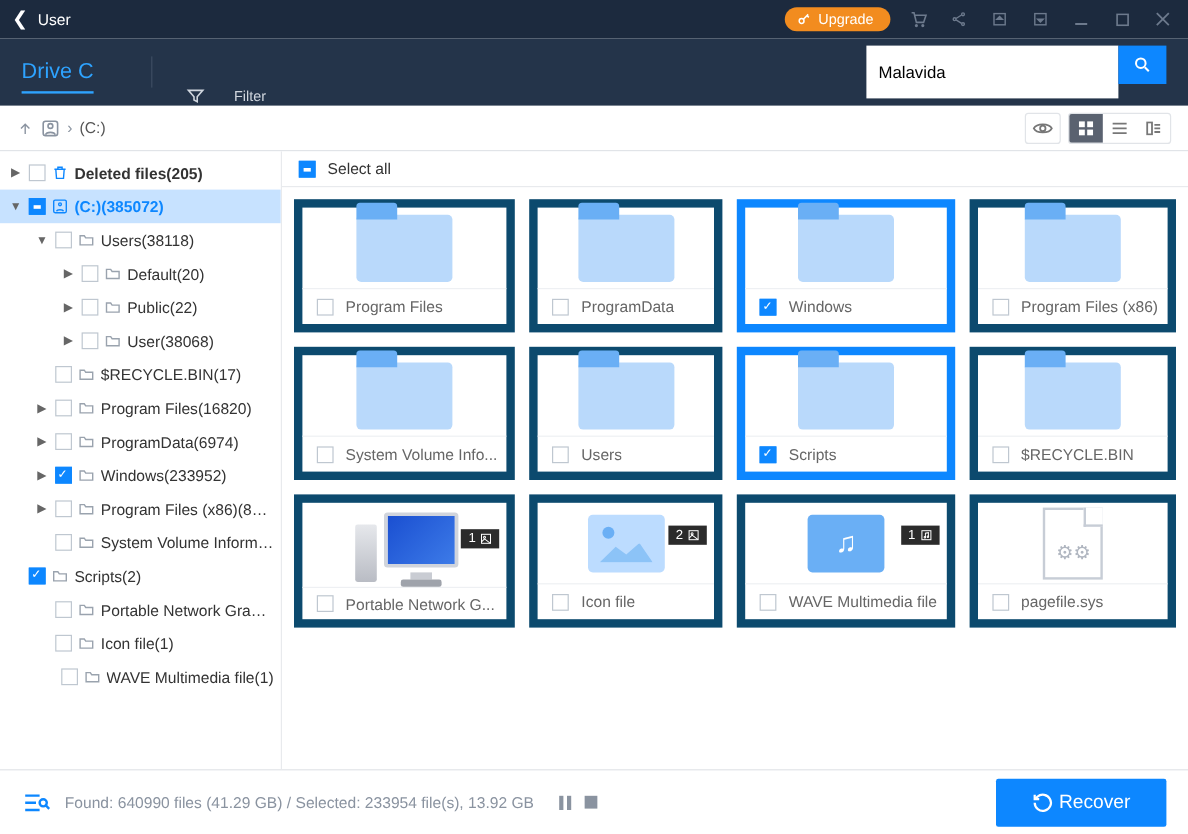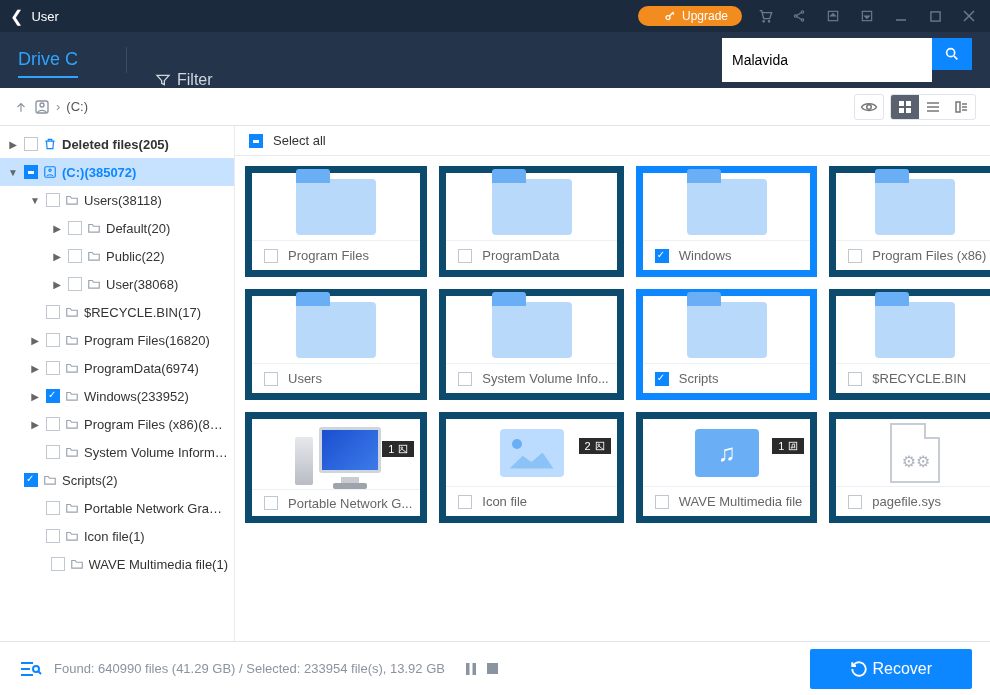--- a/index.html
+++ b/index.html
@@ -3,28 +3,28 @@
 <meta charset="utf-8">
 <style>
 * { box-sizing: border-box; margin: 0; padding: 0; }
 body { font-family: -apple-system, "Segoe UI", Arial, sans-serif; font-size: 13px; color: #333; background: #fff; width: 990px; height: 695px; overflow: hidden; display: flex; flex-direction: column; }
 
 
 .titlebar { background: #1c2a3e; height: 32px; display: flex; align-items: center; padding: 0 10px; color: #fff; }
 .back-btn { display: flex; align-items: center; gap: 8px; cursor: pointer; }
 .back-btn .chev { font-size: 16px; }
 .titlebar-right { margin-left: auto; display: flex; align-items: center; gap: 12px; }
-.upgrade-btn { background: #f28c1f; color: #fff; border-radius: 12px; padding: 3px 14px 3px 26px; display: flex; align-items: center; gap: 6px; font-size: 12px; cursor: pointer; }
+.upgrade-btn { background: #f28c1f; color: #fff; border-radius: 12px; padding: 3px 14px 3px 10px; display: flex; align-items: center; gap: 6px; font-size: 12px; cursor: pointer; }
 .win-icon { color: #6d7a8d; width: 22px; height: 22px; display: flex; align-items: center; justify-content: center; cursor: pointer; }
 
 
 .header { background: #24344a; height: 56px; display: flex; align-items: center; padding: 0 18px; color: #fff; }
 .drive-label { color: #2ea3ff; font-size: 18px; border-bottom: 2px solid #2ea3ff; padding-bottom: 6px; margin-top: 6px; }
 .vdiv { width: 1px; height: 26px; background: #3d4d63; margin: 0 28px 0 48px; }
-.filter-btn { display: flex; align-items: center; gap: 6px; cursor: pointer; font-size: 16px; color: #d0d6de; margin-top: 40px; }
+.filter-btn { display: flex; align-items: center; gap: 24px; cursor: pointer; font-size: 12px; color: #d0d6de; margin-top: 40px; }
 .search-wrap { margin-left: auto; display: flex; }
 .search-wrap input { width: 210px; height: 44px; border: none; padding: 0 10px; font-size: 14px; outline: none; }
 .search-wrap .search-go { width: 40px; height: 32px; background: #0d87ff; display: flex; align-items: center; justify-content: center; cursor: pointer; }
 
 
 .crumbbar { height: 38px; border-bottom: 1px solid #e1e4e8; display: flex; align-items: center; padding: 0 14px; color: #8a93a0; }
 .crumbbar .crumb-icon { margin-right: 6px; cursor: pointer; }
 .crumbbar .crumb-text { color: #555; }
 .crumbbar .view-controls { margin-left: auto; display: flex; gap: 6px; align-items: center; }
 .view-btn { width: 30px; height: 26px; border: 1px solid #e1e4e8; border-radius: 3px; display: flex; align-items: center; justify-content: center; cursor: pointer; color: #777; }
@@ -78,21 +78,21 @@
 .pc-thumb .base { position: absolute; right: 14px; bottom: 0; width: 34px; height: 6px; background: #9fa3ab; border-radius: 2px; }
 .pc-thumb .tower { position: absolute; left: 4px; top: 18px; width: 18px; height: 48px; background: linear-gradient(#e6e8ec,#b9bcc4); border-radius: 2px; }
 
 
 .statusbar { height: 54px; border-top: 1px solid #e1e4e8; display: flex; align-items: center; padding: 0 18px; }
 .scan-icon { color: #0d87ff; margin-right: 12px; }
 .status-text { color: #8a93a0; line-height: 18px; }
 .status-text .line1 { color: #555; }
 .pause-stop { display: flex; gap: 10px; margin-left: 20px; color: #8a93a0; }
 .pause-stop span { cursor: pointer; }
-.recover-btn { margin-left: auto; background: #0d87ff; color: #fff; height: 40px; padding: 0 40px; display: flex; align-items: center; gap: 4px; font-size: 16px; cursor: pointer; border-radius: 2px; }
+.recover-btn { margin-left: auto; background: #0d87ff; color: #fff; height: 40px; padding: 0 30px; display: flex; align-items: center; gap: 4px; font-size: 16px; cursor: pointer; border-radius: 2px; }
 
 svg { display: block; }
 </style>
 </head>
 <body>
 
 <div class="titlebar">
   <div class="back-btn">
     <span class="chev">❮</span>
     <span>User</span>
@@ -435,30 +435,30 @@
             <span class="cb "></span>
             <span class="name">Program Files (x86)</span>
           </div>
         </div>
         <div class="card">
           <div class="card-thumb">
             <div class="folder-shape"></div>
           </div>
           <div class="card-footer">
             <span class="cb "></span>
+            <span class="name">System Volume Info...</span>
+          </div>
+        </div>
+        <div class="card">
+          <div class="card-thumb">
+            <div class="folder-shape"></div>
+          </div>
+          <div class="card-footer">
+            <span class="cb "></span>
             <span class="name">Users</span>
-          </div>
-        </div>
-        <div class="card">
-          <div class="card-thumb">
-            <div class="folder-shape"></div>
-          </div>
-          <div class="card-footer">
-            <span class="cb "></span>
-            <span class="name">System Volume Info...</span>
           </div>
         </div>
         <div class="card selected">
           <div class="card-thumb">
             <div class="folder-shape"></div>
           </div>
           <div class="card-footer">
             <span class="cb checked"></span>
             <span class="name">Scripts</span>
           </div>

